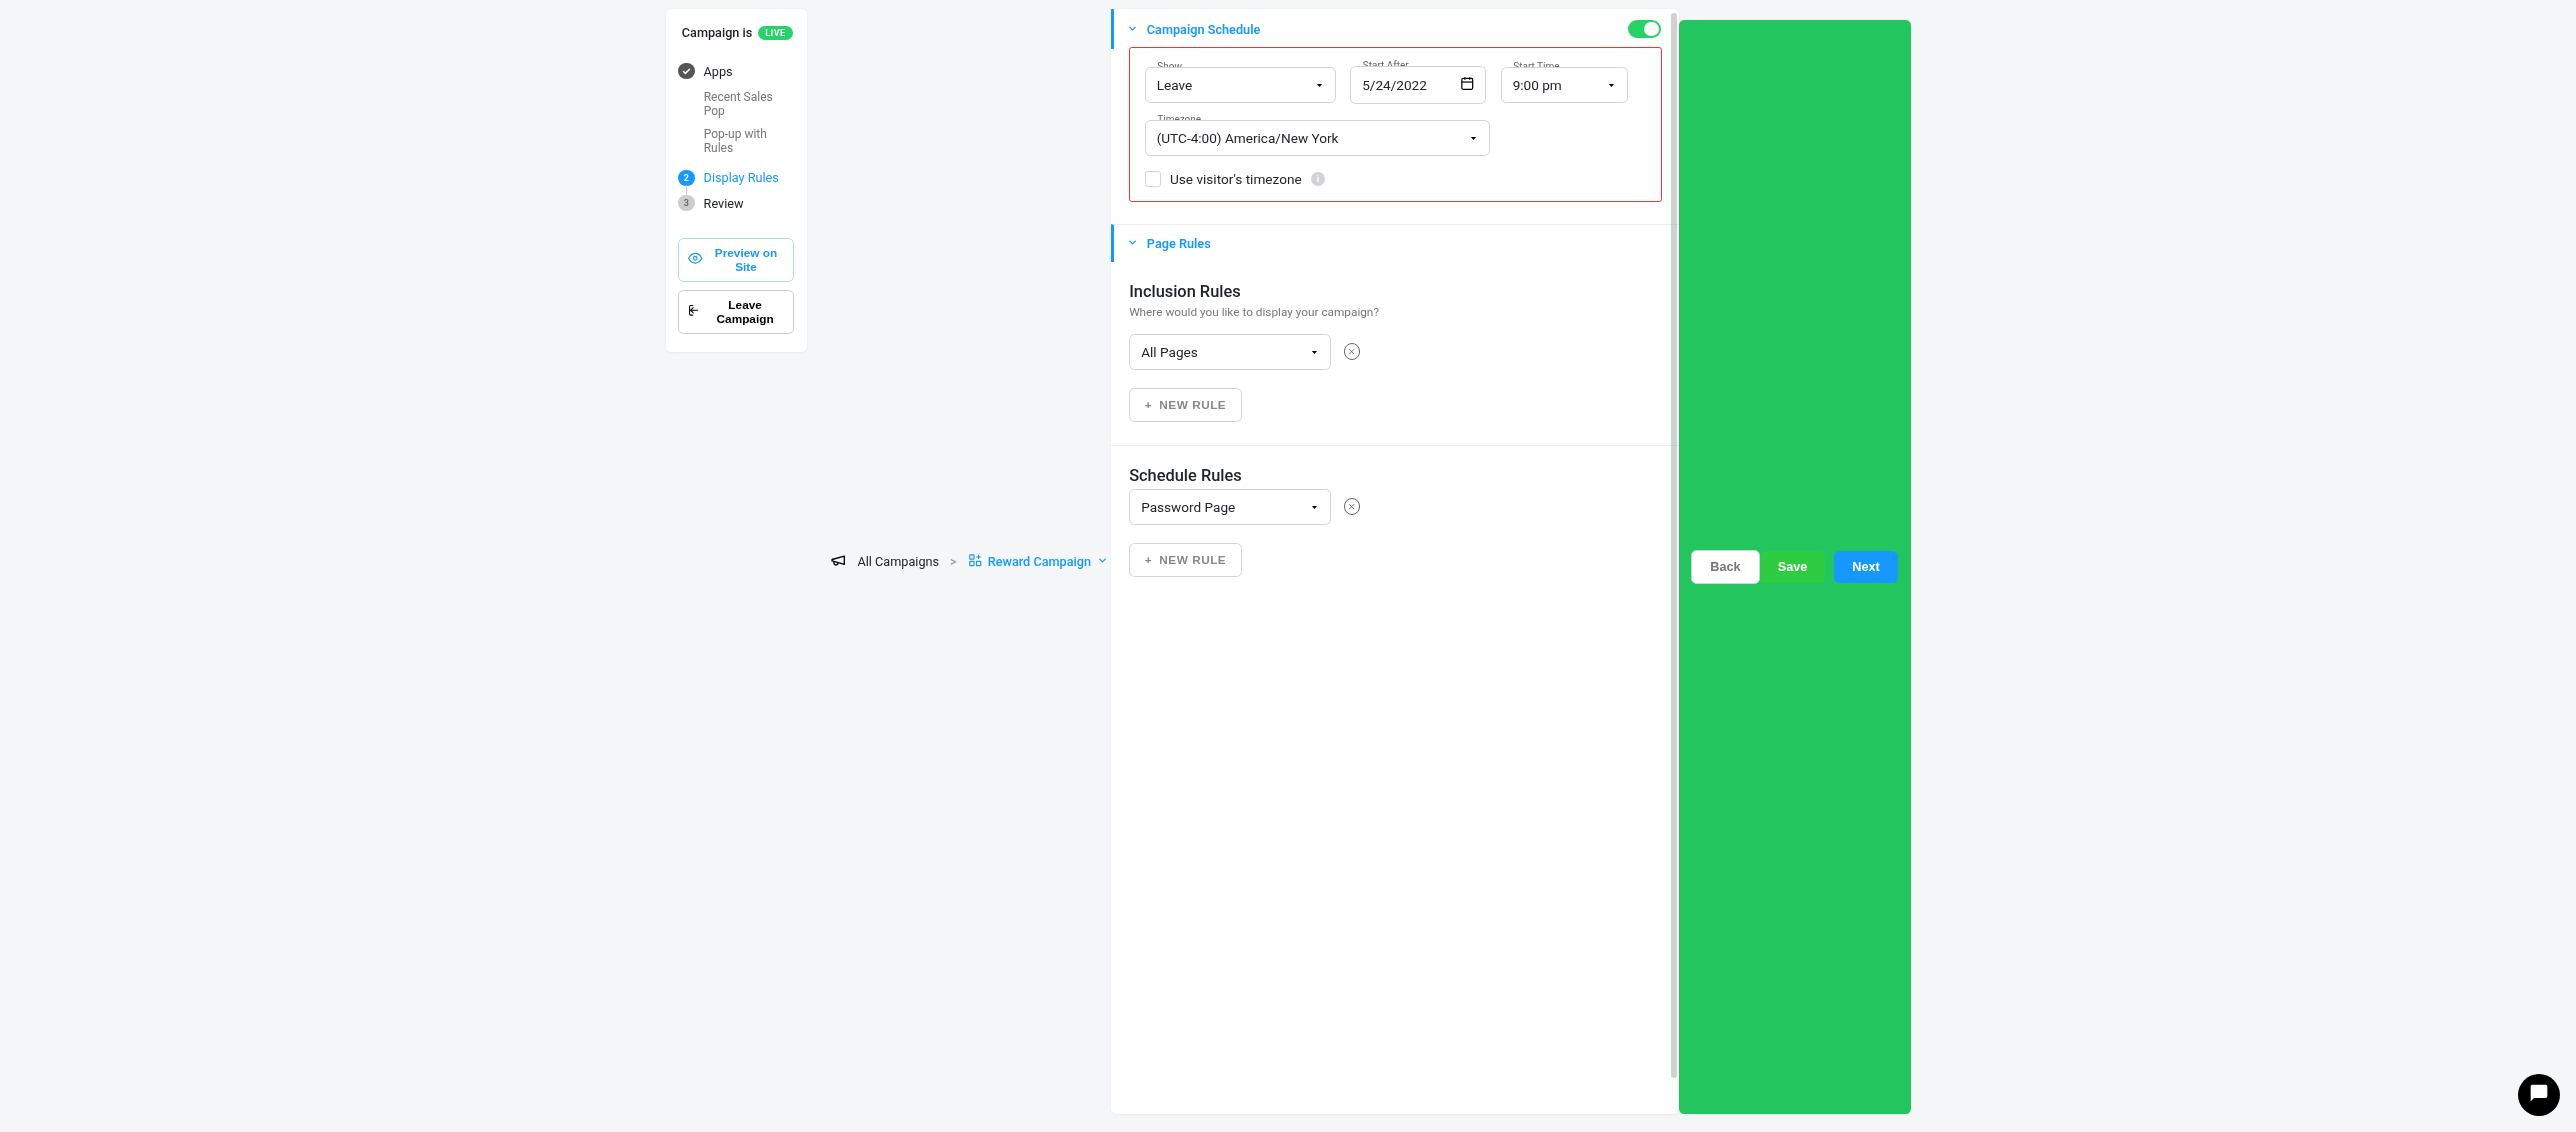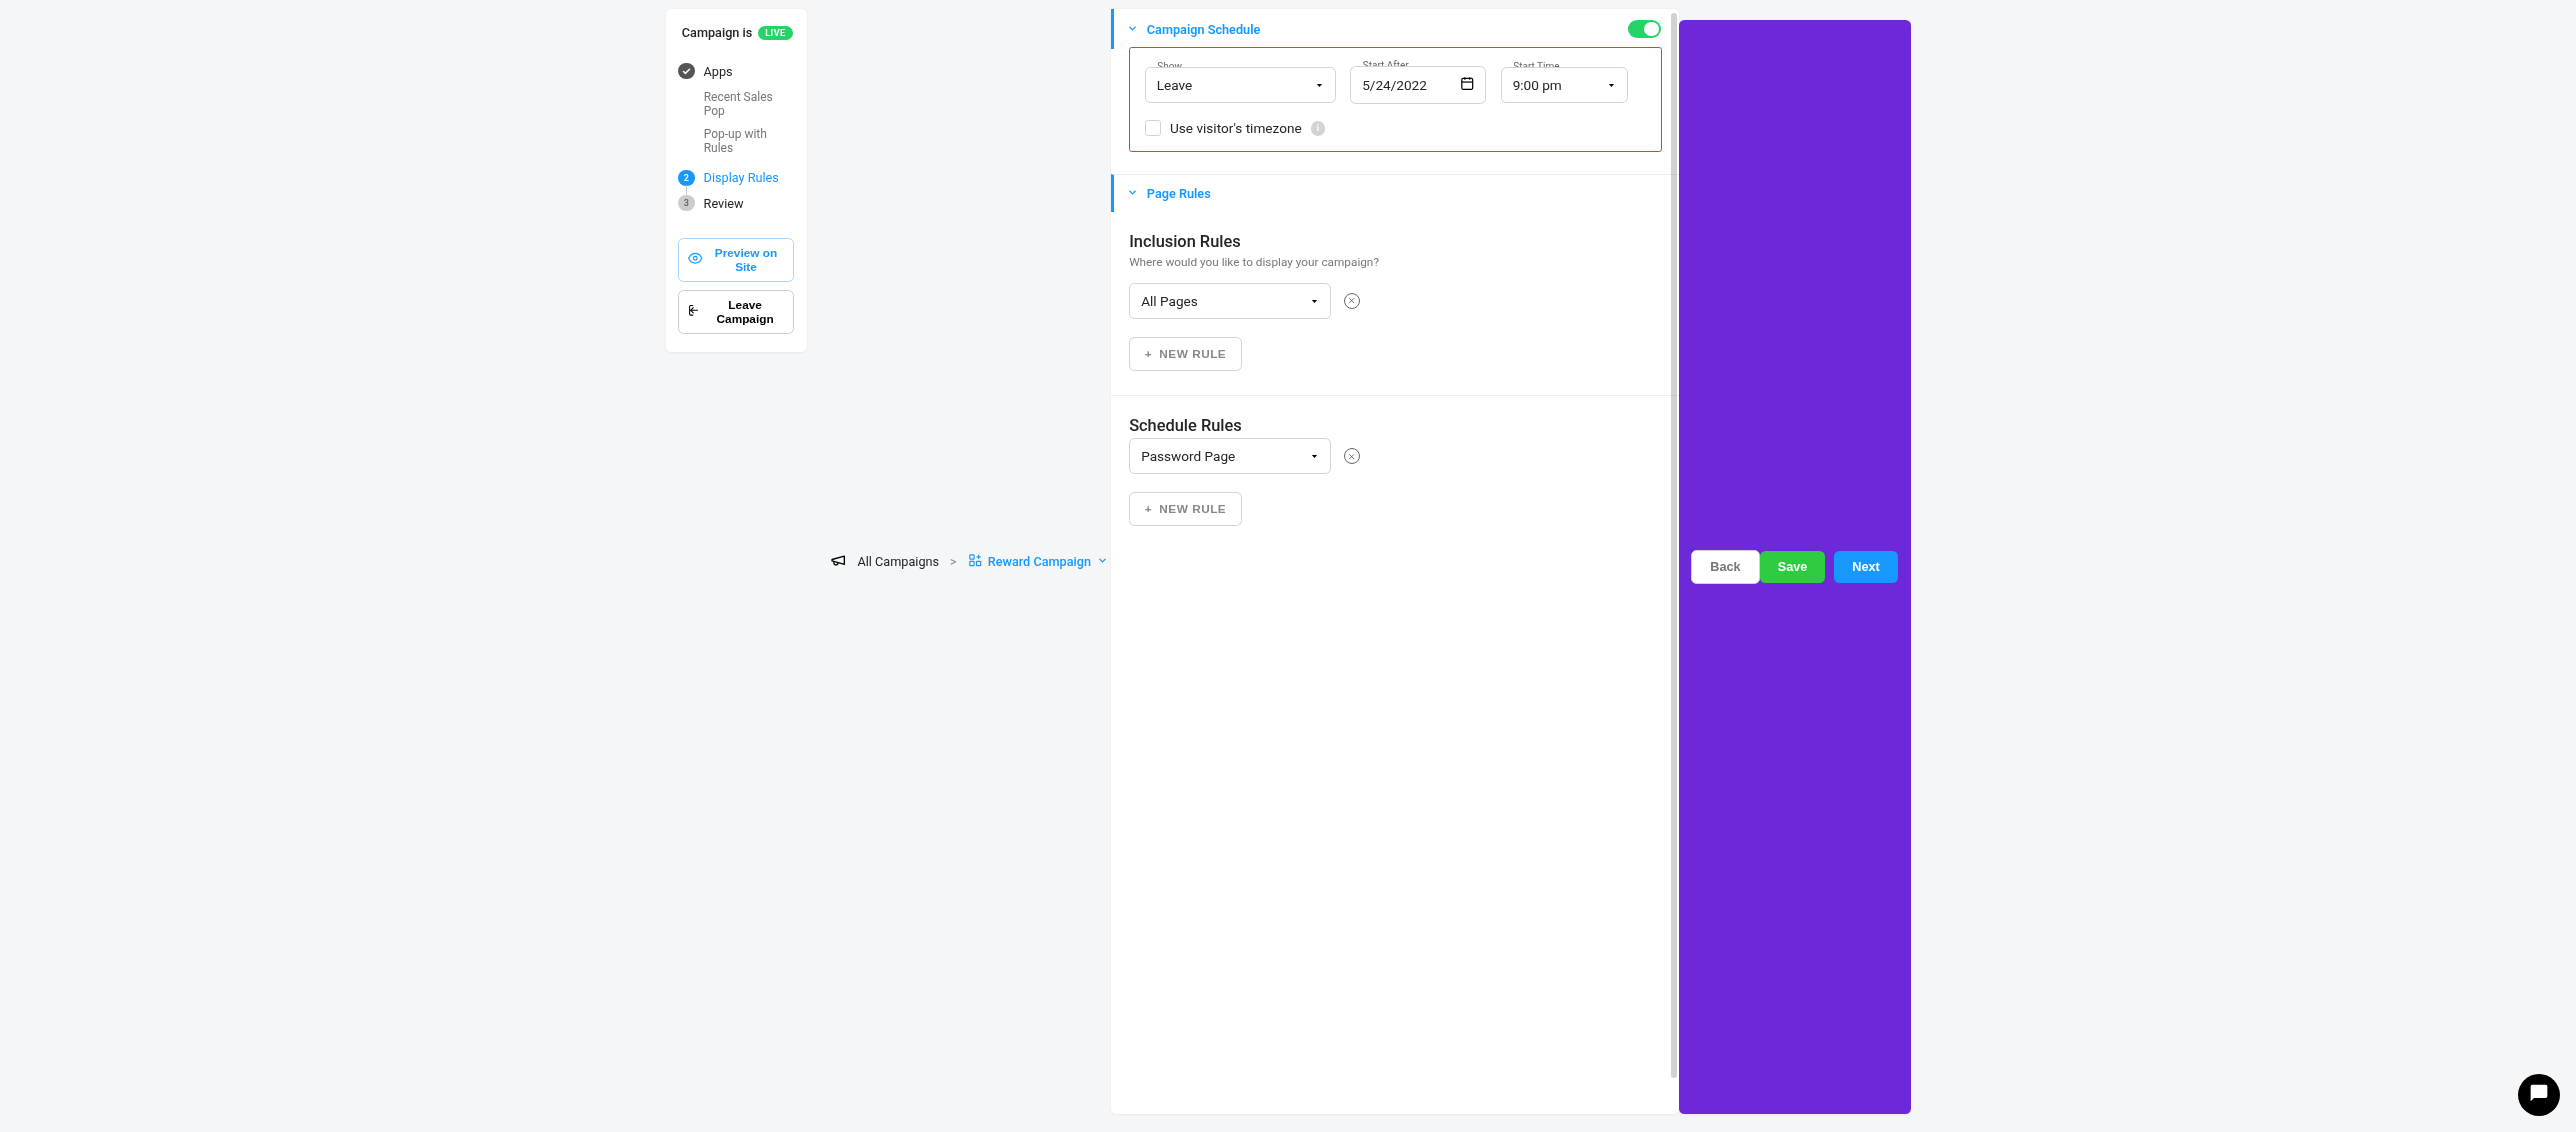--- a/index.html
+++ b/index.html
@@ -282,21 +282,21 @@
       letter-spacing: 0.5px;
       padding: 9px 14.5px;
       border-radius: 5.5px;
       cursor: pointer;
       display: flex;
       align-items: center;
       gap: 7.3px;
     }
     .footer-bar {
       margin-top: 11px;
-      background: #6d28d9;
+      background: #22c55e;
       border-radius: 5.5px;
       box-shadow: 0 0.9px 2.7px rgba(0,0,0,0.06);
       padding: 9px 12.7px;
       display: flex;
       align-items: center;
       justify-content: space-between;
     }
     .btn {
       border: none;
       border-radius: 5.5px;
@@ -475,20 +475,31 @@
                 <span>9:00 pm</span>
                 <span class="caret-down">
                   <svg width="9" height="9" viewBox="0 0 24 24" fill="#000">
                       <polygon points="5 8 19 8 12 16"></polygon>
                     </svg>
                 </span>
               </div>
             </div>
           </div>
           <div class="form-row" style="margin-top:16.4px;">
+            <div class="field">
+              <span class="field-label">Timezone</span>
+              <div class="input-select w-tz">
+                <span>(UTC-4:00) America/New York</span>
+                <span class="caret-down">
+                  <svg width="9" height="9" viewBox="0 0 24 24" fill="#000">
+                      <polygon points="5 8 19 8 12 16"></polygon>
+                    </svg>
+                </span>
+              </div>
+            </div>
             <div class="checkbox-row">
               <div class="fake-checkbox"></div>
               <span>Use visitor's timezone</span>
               <span class="info-badge">i</span>
             </div>
           </div>
         </div>
       </div>
 
       <div class="section-header" style="border-top:0.9px solid #eceef0;">

